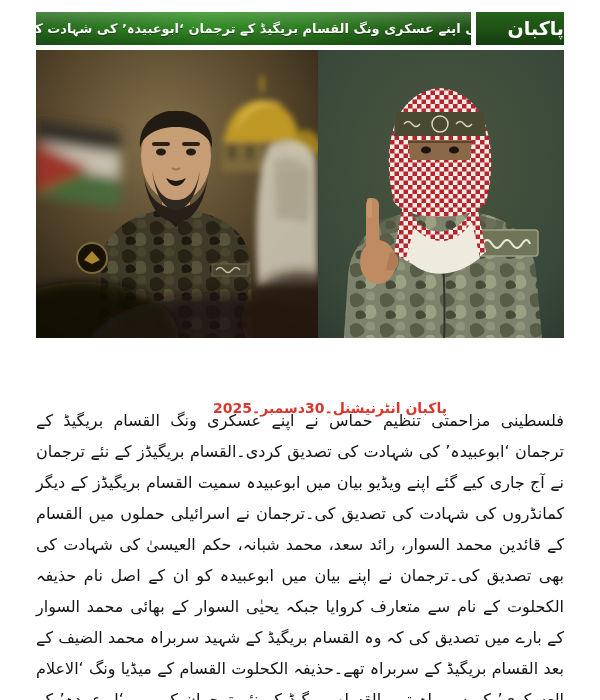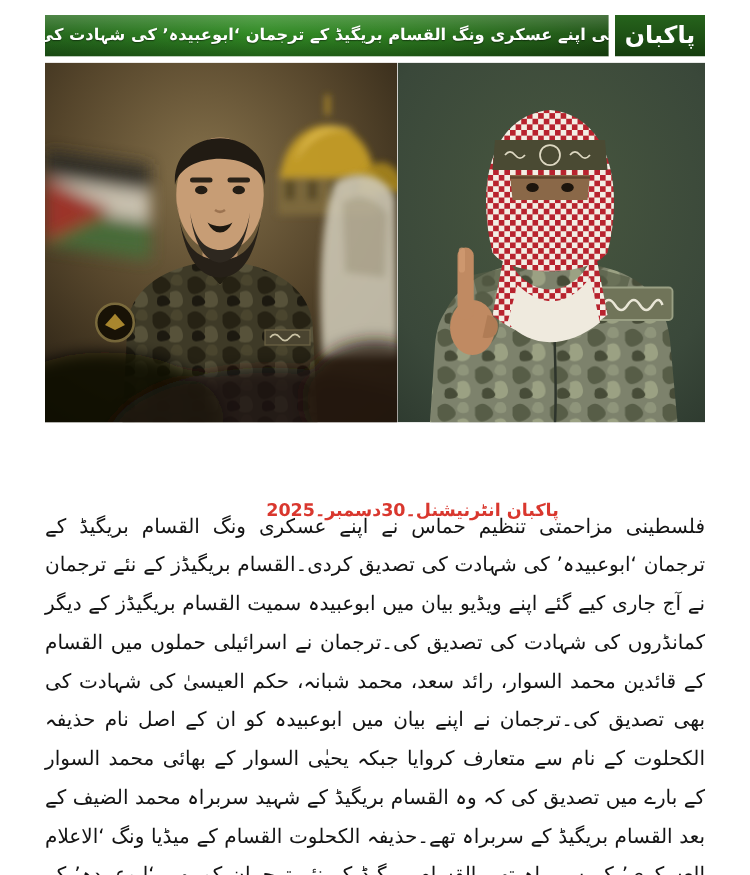--- a/index.html
+++ b/index.html
@@ -26,23 +26,23 @@
     display: flex; align-items: center; justify-content: center;
     overflow: hidden;
   }
   .headline-text {
     color: #ffffff; font-size: 13px; font-weight: 700;
     direction: rtl; white-space: nowrap; line-height: 1;
     text-shadow: 0 1px 1px rgba(0,0,0,0.45);
   }
   .logo-sep { width: 5px; height: 100%; background: #ffffff; }
   .logo-box {
-    width: 72px; height: 100%;
+    width: 88px; height: 100%;
     background: linear-gradient(180deg, #26631c 0%, #1d5014 55%, #153c0e 100%);
-    display: flex; align-items: center; justify-content: center;
+    display: flex; align-items: center; justify-content: flex-end;
   }
   .logo-text {
     color: #ffffff; font-size: 19px; font-weight: 700;
     direction: rtl; line-height: 1;
   }
 
   
   .photos {
     position: absolute; left: 36px; top: 50px;
     width: 528px; height: 288px;

